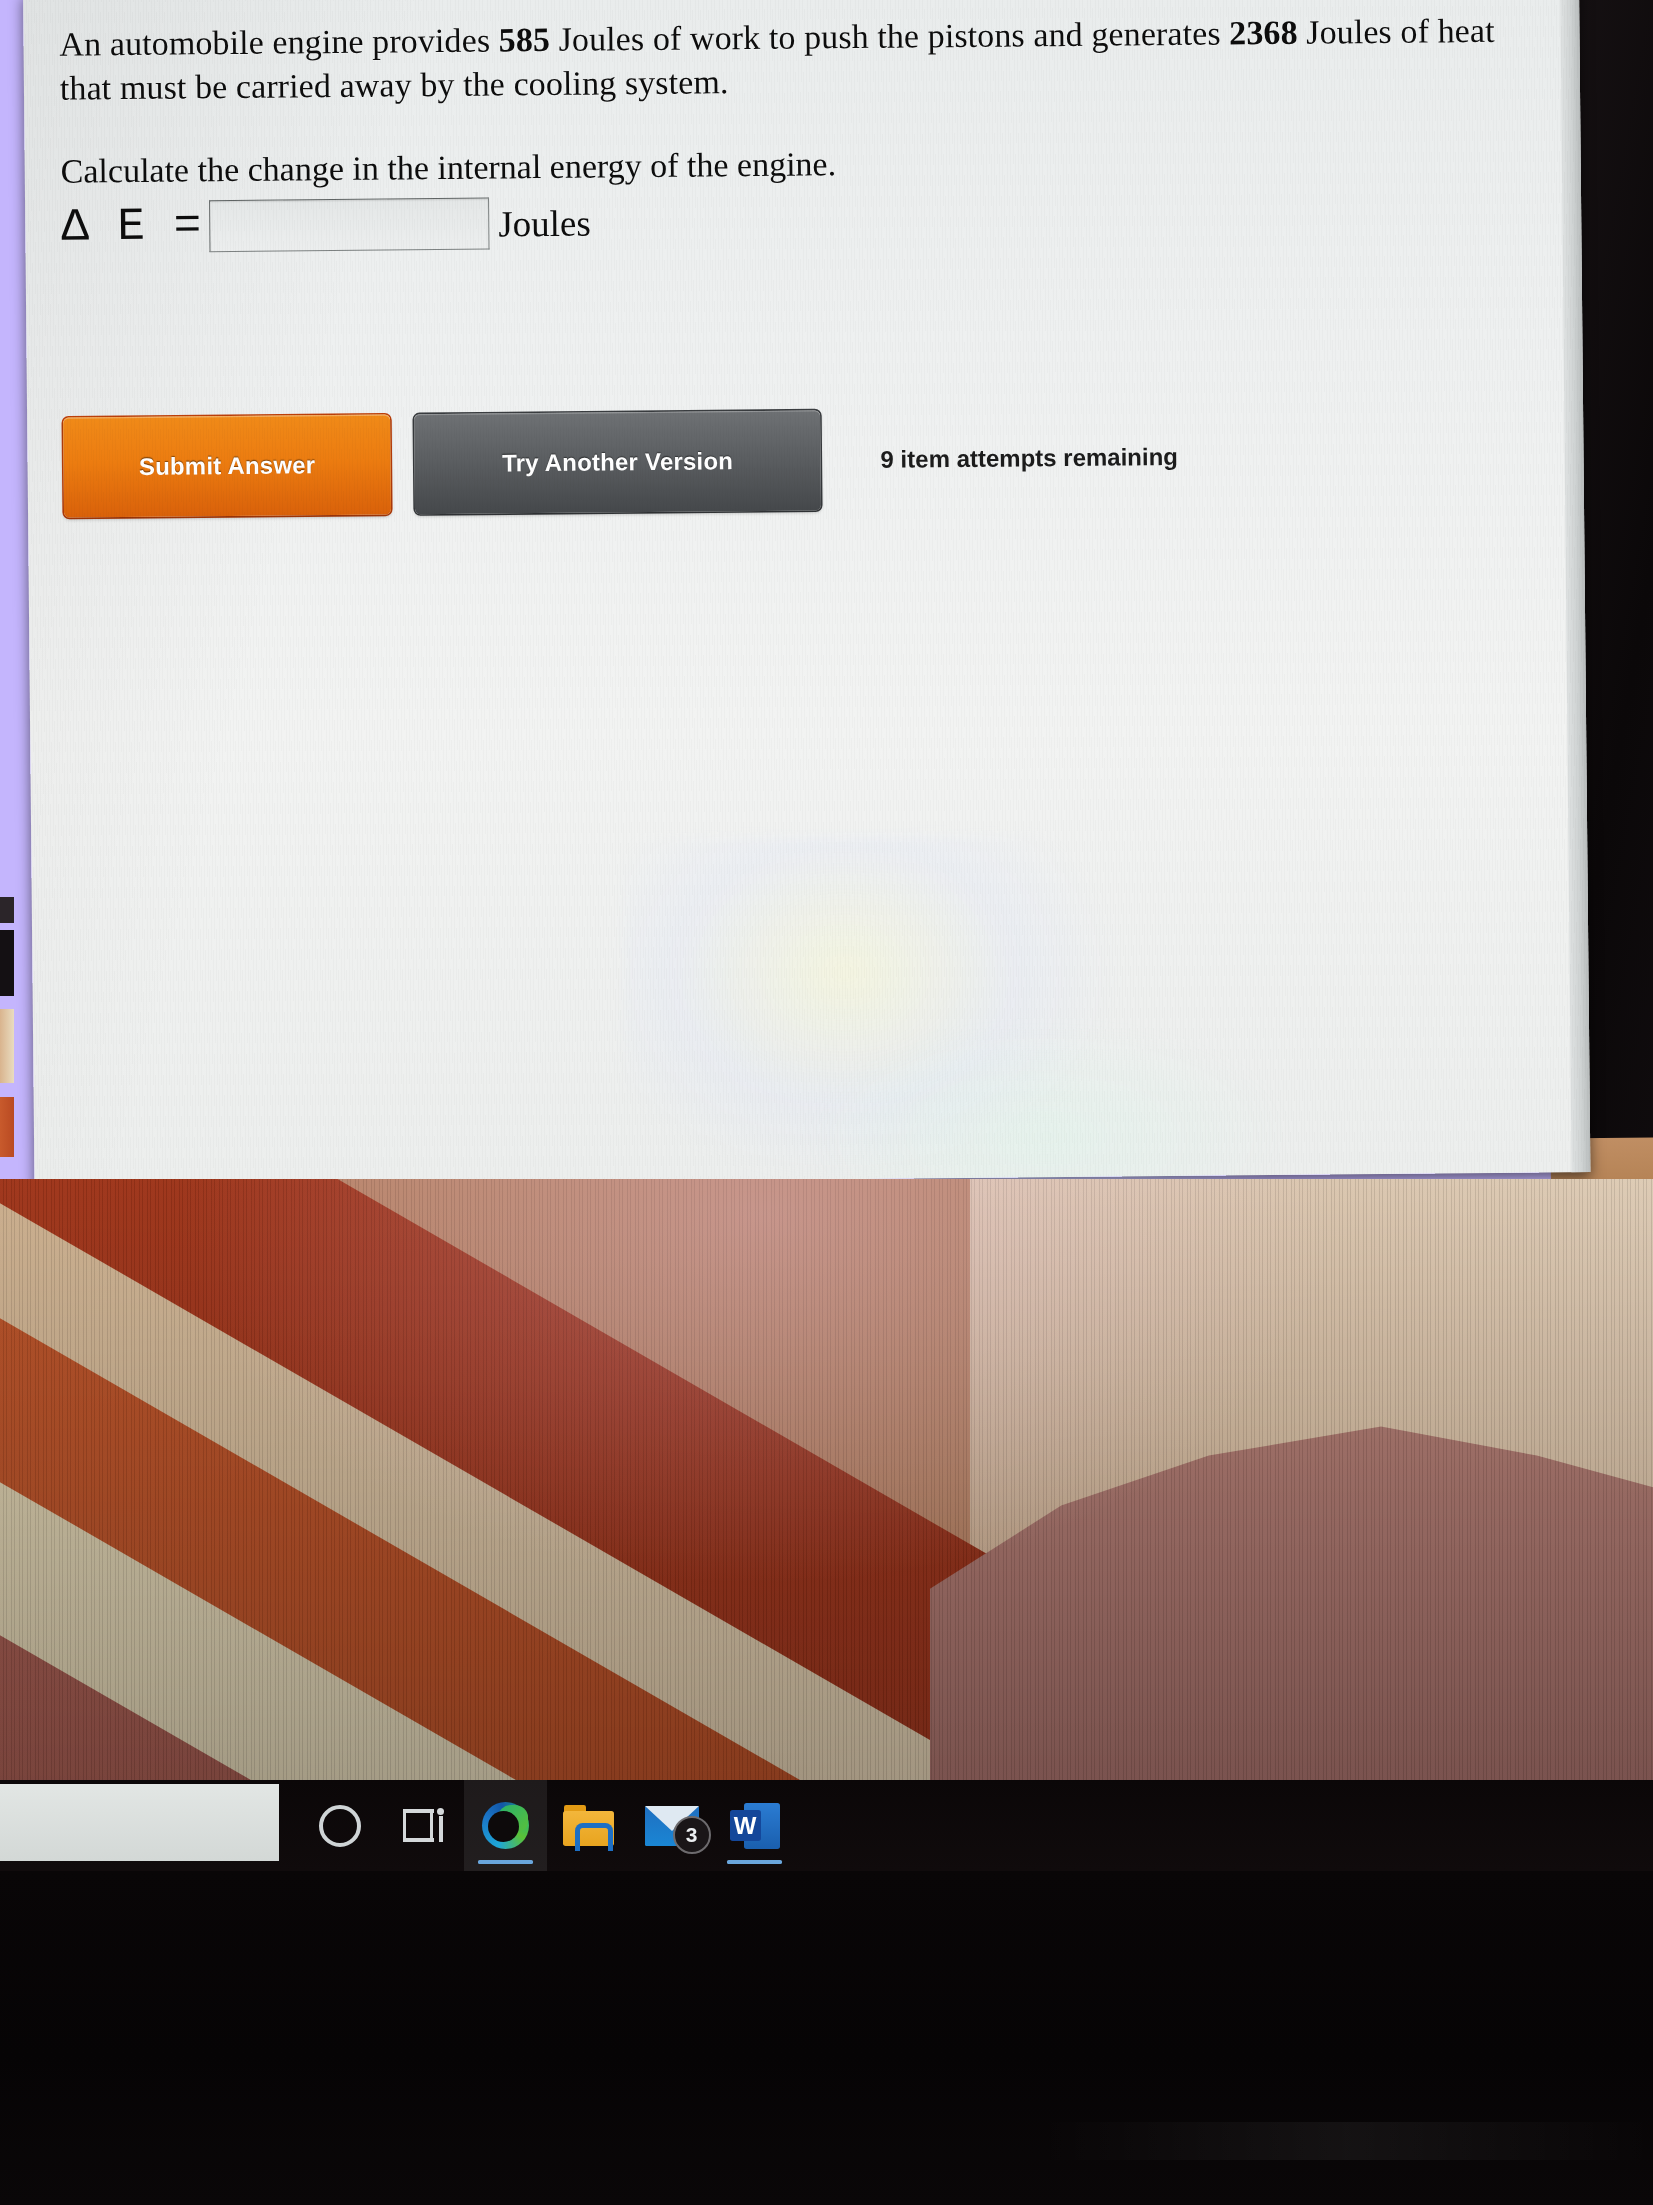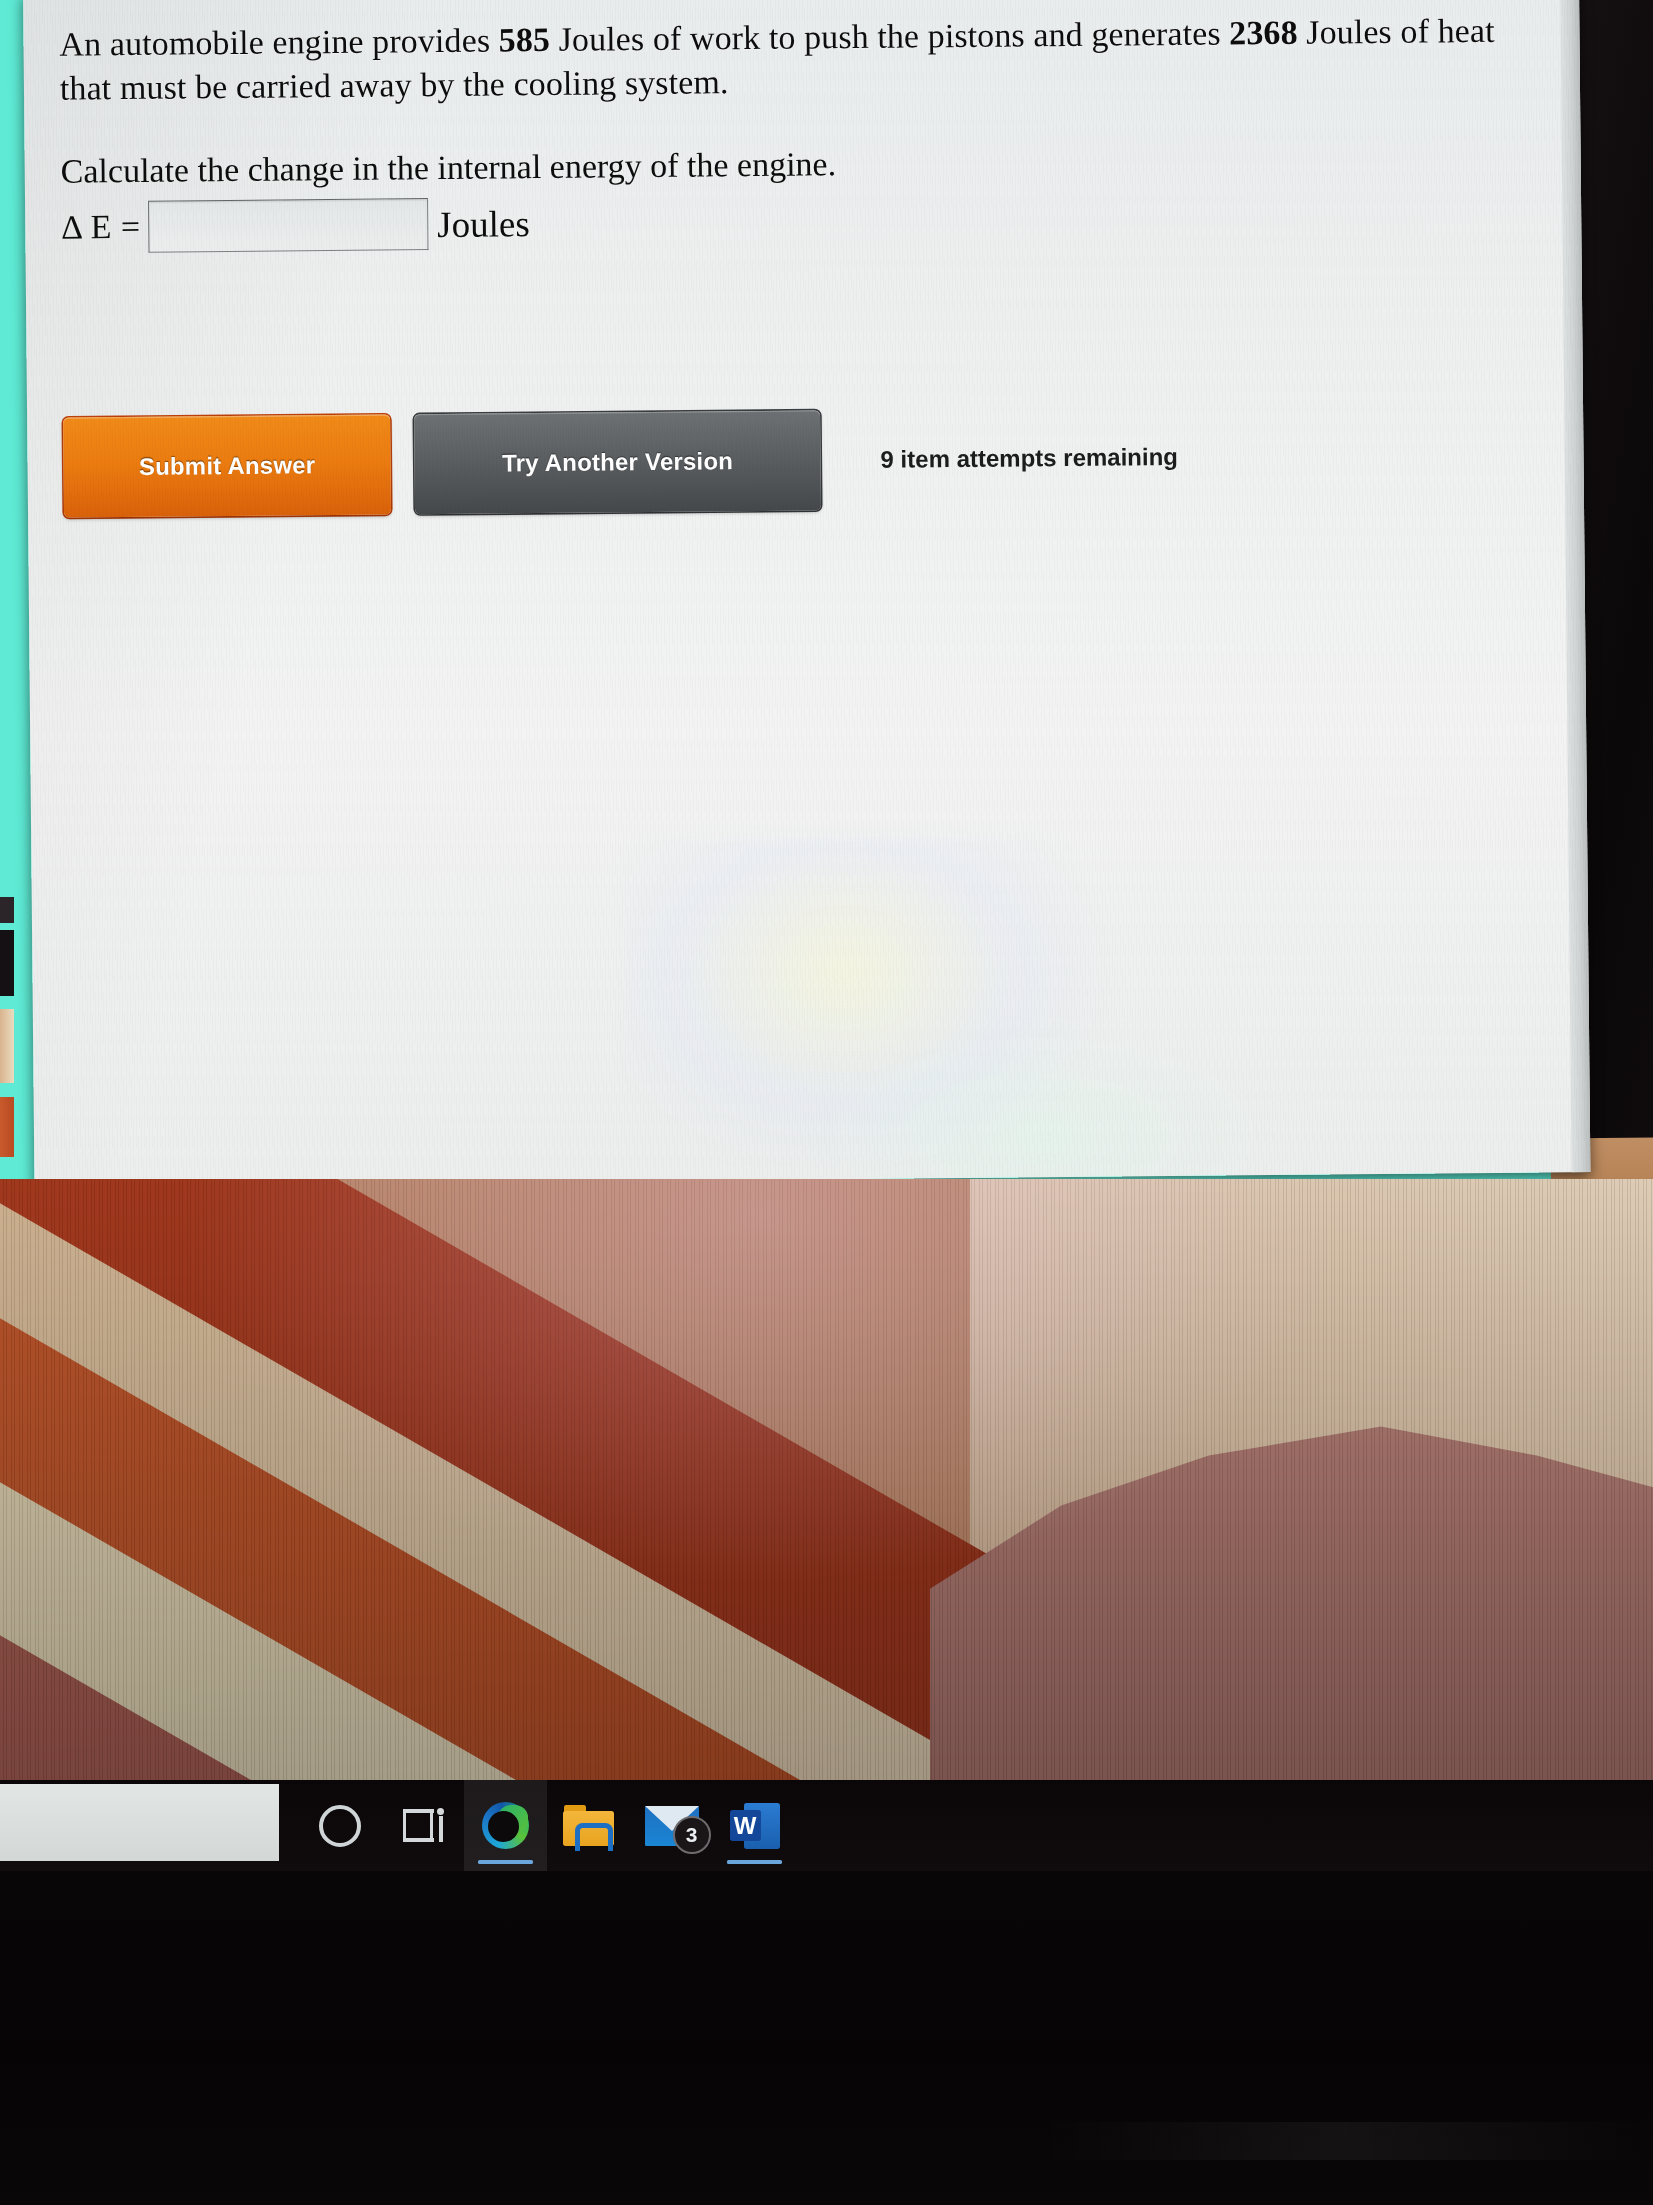--- a/index.html
+++ b/index.html
@@ -1,20 +1,20 @@
 <!DOCTYPE html>
 <html style="font-size:8.8px"><head>
 <meta charset="utf-8">
 <style>
   html,body{margin:0;padding:0;background:#000;}
   body{width:1654px;height:2205px;overflow:hidden;position:relative;
        font-family:"Liberation Serif",serif;}
 
   
-  #photo{position:absolute;inset:0;background:#5eead4;overflow:hidden;}
+  #photo{position:absolute;inset:0;background:#c4b5fd;overflow:hidden;}
 
   
   .left-bezel{position:absolute;left:0;top:930px;width:14.2px;height:66px;background:#141013;}
   .left-bezel.b2{top:1009px;height:74px;}
   .left-bezel.b3{top:1097px;height:60px;}
   .left-bezel.b0{top:897px;height:26px;background:#2b2529;}
 
   
   #screen{
     position:absolute;left:23px;top:-7.7px;width:1556px;height:1195px;
@@ -46,21 +46,21 @@
   
   .content{position:absolute;left:36px;top:31px;width:1444px;color:#0d0d0d;}
 
   .qtext{font-size:34px;line-height:1.30;letter-spacing:0.1px;
      text-shadow:0 0.5px 0 rgba(255,255,255,.65);}
   .qtext b{font-weight:700;}
 
   .calc{margin-top:39px;font-size:34px;line-height:1.3;}
 
   .answer-row{display:flex;align-items:center;margin-top:7.7px;gap:0;}
-  .dE{font-size:34px;white-space:nowrap;letter-spacing:0.5px;}
+  .dE{font-size:46px;white-space:nowrap;letter-spacing:0.5px;font-family:Liberation Mono, monospace;}
   .ansbox{width:278px;height:50px;margin:0 8.8px 0 7.7px;
      background:linear-gradient(180deg,#e4e7e7,#eceeee);
      border:1.6px solid #7d8282;border-top-color:#606565;border-left-color:#6b7070;
      box-shadow:inset 0 1.1px 1.6px rgba(0,0,0,.10);}
   .ansbox input{width:100%;height:100%;border:0;background:transparent;outline:none;
      font-family:"Liberation Serif",serif;font-size:28.4px;padding:0 5.5px;box-sizing:border-box;color:#111;}
   .units{font-size:37px;}
 
   
   .btnrow{display:flex;align-items:center;margin-top:164px;gap:24px;}

